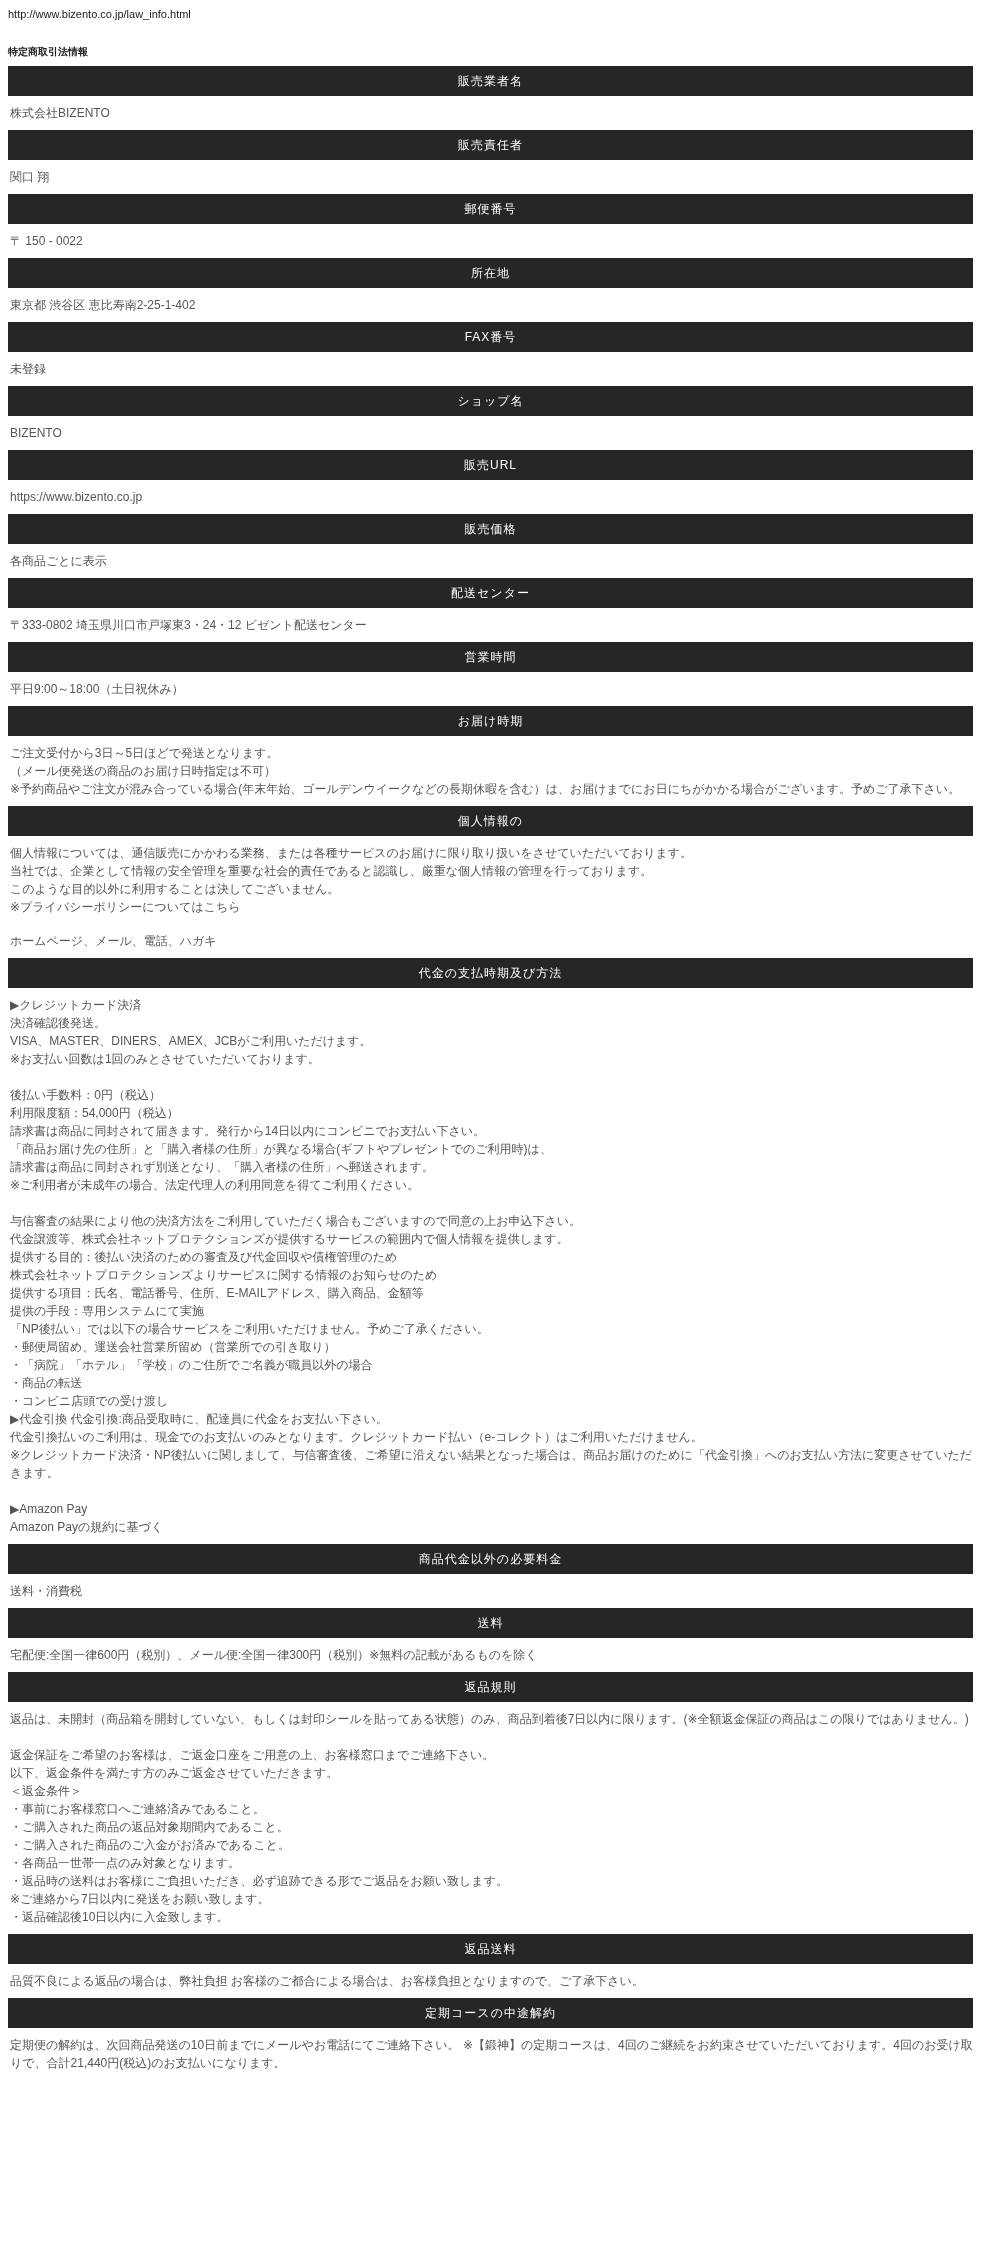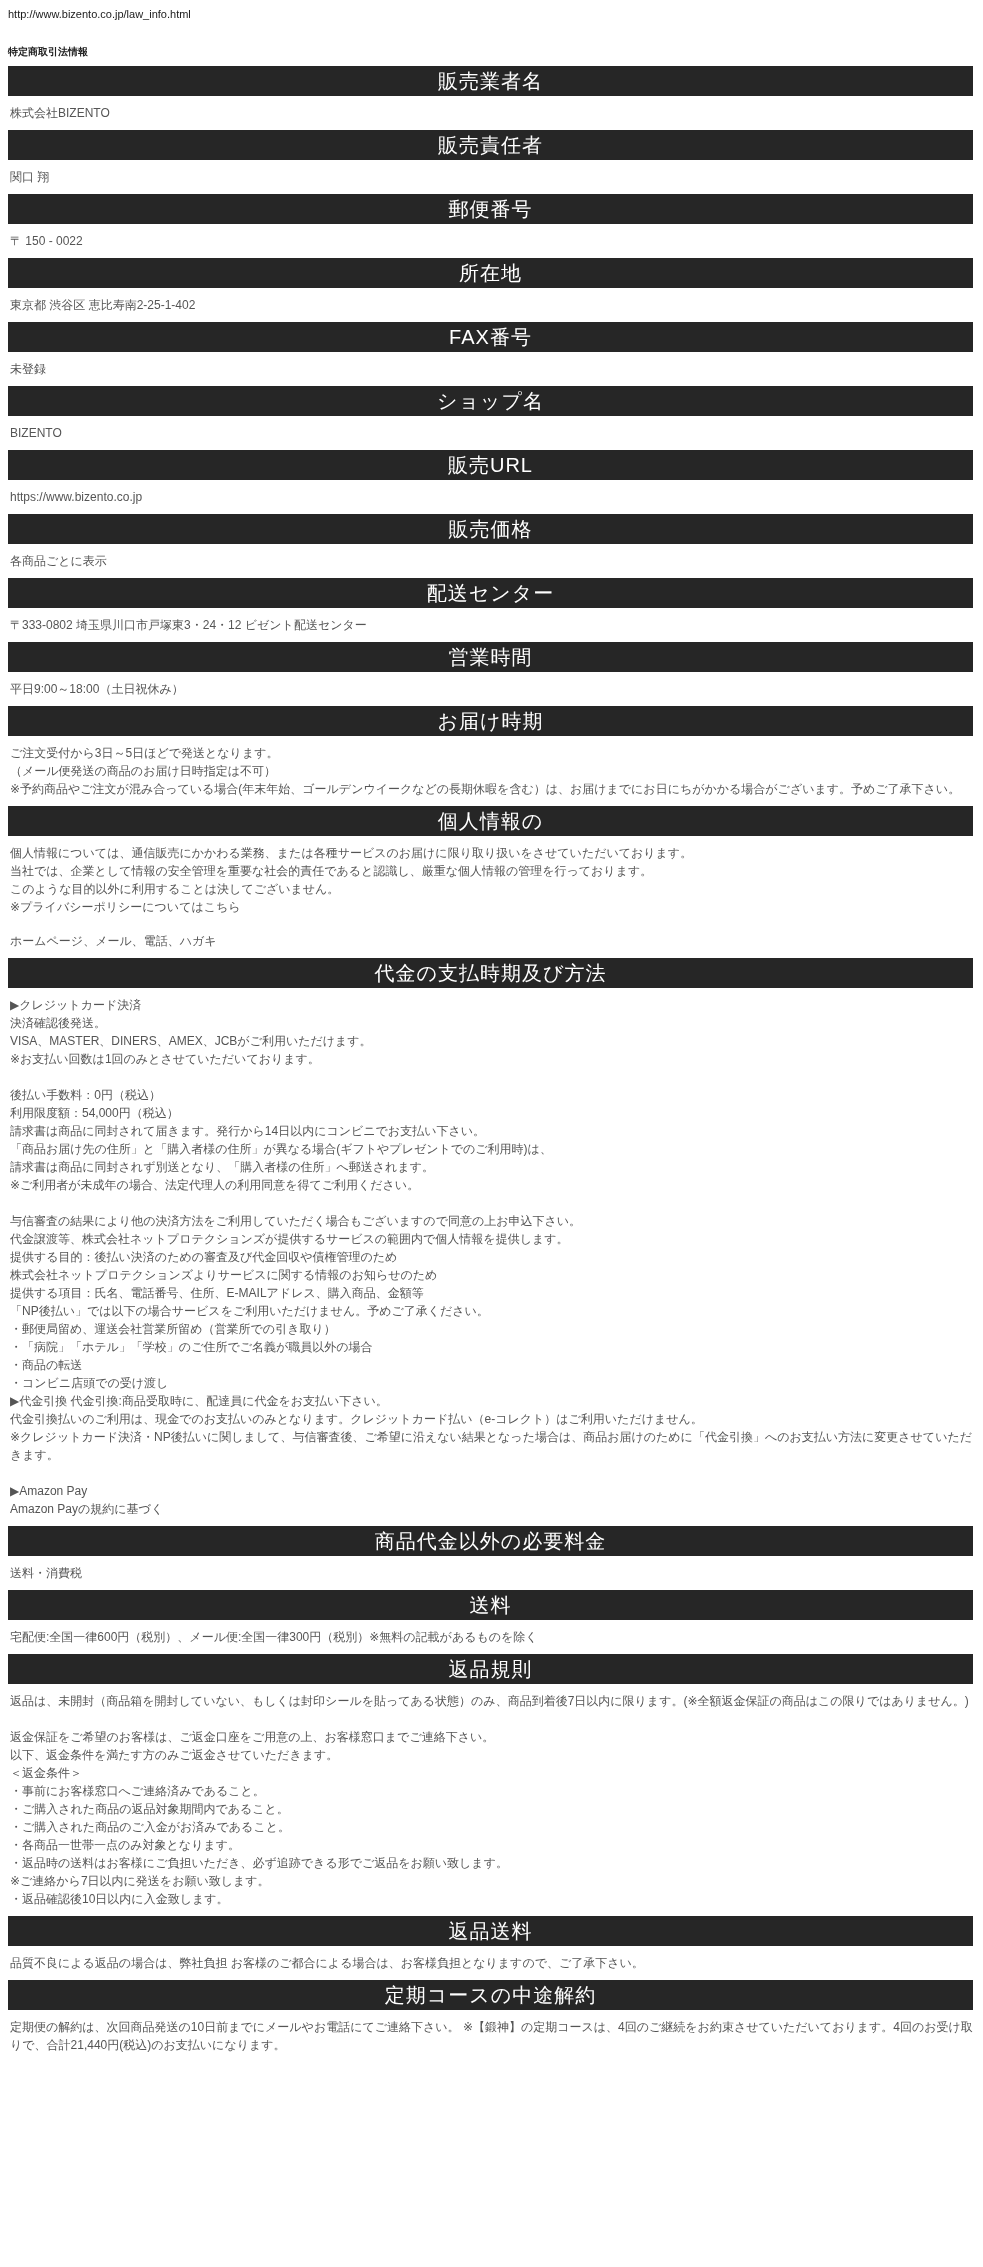--- a/index.html
+++ b/index.html
@@ -22,21 +22,21 @@
   .page-title {
     font-size: 10px;
     font-weight: bold;
     color: #222222;
     margin: 25px 0 7px 0;
   }
   section .bar {
     height: 30px;
     background: var(--bar-bg, #262626);
     color: var(--bar-text, #ffffff);
-    font-size: 20px;
+    font-size: 12px;
     display: flex;
     align-items: center;
     justify-content: center;
     letter-spacing: 1px;
   }
   section .content {
     padding: 8px 0 8px 2px;
   }
   section .content p {
     margin: 0;
@@ -148,20 +148,21 @@
           <p>請求書は商品に同封されて届きます。発行から14日以内にコンビニでお支払い下さい。</p>
           <p>「商品お届け先の住所」と「購入者様の住所」が異なる場合(ギフトやプレゼントでのご利用時)は、</p>
           <p>請求書は商品に同封されず別送となり、「購入者様の住所」へ郵送されます。</p>
           <p>※ご利用者が未成年の場合、法定代理人の利用同意を得てご利用ください。</p>
           <p>&nbsp;</p>
           <p>与信審査の結果により他の決済方法をご利用していただく場合もございますので同意の上お申込下さい。</p>
           <p>代金譲渡等、株式会社ネットプロテクションズが提供するサービスの範囲内で個人情報を提供します。</p>
           <p>提供する目的：後払い決済のための審査及び代金回収や債権管理のため</p>
           <p>株式会社ネットプロテクションズよりサービスに関する情報のお知らせのため</p>
           <p>提供する項目：氏名、電話番号、住所、E-MAILアドレス、購入商品、金額等</p>
+          <p>提供の手段：専用システムにて実施</p>
           <p>「NP後払い」では以下の場合サービスをご利用いただけません。予めご了承ください。</p>
           <p>・郵便局留め、運送会社営業所留め（営業所での引き取り）</p>
           <p>・「病院」「ホテル」「学校」のご住所でご名義が職員以外の場合</p>
           <p>・商品の転送</p>
           <p>・コンビニ店頭での受け渡し</p>
           <p>▶代金引換 代金引換:商品受取時に、配達員に代金をお支払い下さい。</p>
           <p>代金引換払いのご利用は、現金でのお支払いのみとなります。クレジットカード払い（e-コレクト）はご利用いただけません。</p>
           <p>※クレジットカード決済・NP後払いに関しまして、与信審査後、ご希望に沿えない結果となった場合は、商品お届けのために「代金引換」へのお支払い方法に変更させていただきます。</p>
           <p>&nbsp;</p>
           <p>▶Amazon Pay</p>

